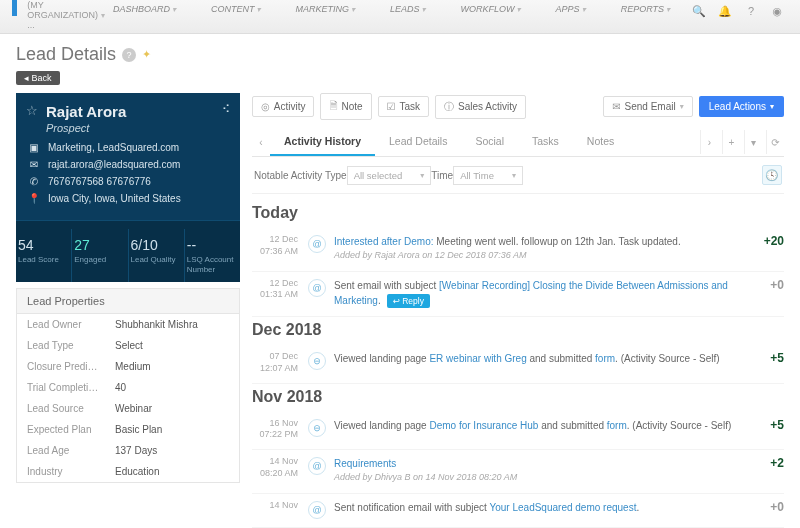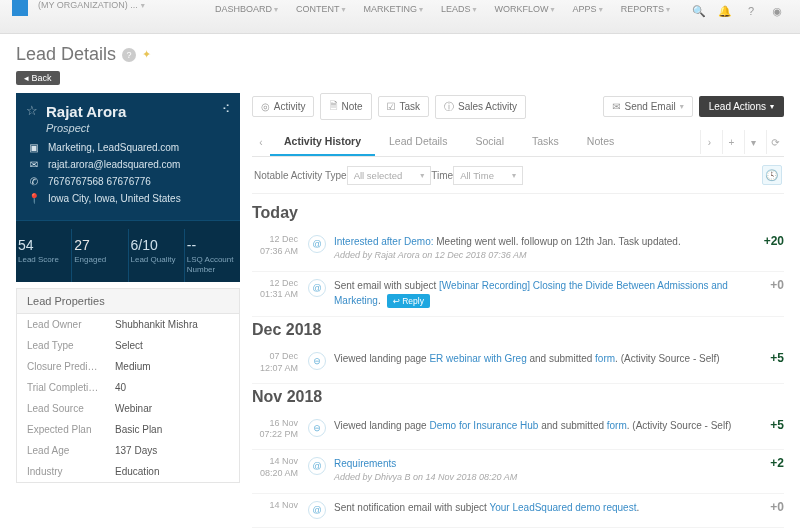--- a/index.html
+++ b/index.html
@@ -1,20 +1,20 @@
 <!DOCTYPE html>
 <html><head>
 <meta charset="utf-8">
 <style>
 * { margin: 0; padding: 0; box-sizing: border-box; }
 body { font-family: -apple-system, "Segoe UI", Arial, sans-serif; font-size: 11px; color: #555; background: #fff; width: 800px; height: 528px; overflow: hidden; }
 .topbar { height: 34px; background: linear-gradient(#f7f7f7,#ececec); border-bottom: 1px solid #ddd; display: flex; align-items: flex-start; padding: 0 12px; }
 .logo { width: 16px; height: 16px; background: #2a8cd6; margin-right: 10px; }
 .org { color: #999; font-size: 9px; margin-right: auto; display: flex; align-items: center; gap: 3px; }
-.nav { display: flex; gap: 2px; }
+.nav { display: flex; gap: 19px; font-style: italic; }
 .nav-item { color: #888; font-size: 9px; padding: 4px 8px; display: flex; align-items: center; gap: 2px; cursor: pointer; }
 .nav-icons { display: flex; gap: 4px; margin-left: 10px; }
 .nav-icon { width: 22px; height: 22px; display: flex; align-items: center; justify-content: center; color: #999; border: 1px solid transparent; border-radius: 3px; cursor: pointer; }
 .chev { font-size: 8px; color: #bbb; }
 .page { padding: 10px 16px 0; }
 .title-row { display: flex; align-items: center; gap: 6px; margin-bottom: 6px; }
 .page-title { font-size: 18px; color: #777; font-weight: 400; }
 .help-icon { width: 14px; height: 14px; border-radius: 50%; background: #ccc; color: #fff; font-size: 9px; display: inline-flex; align-items: center; justify-content: center; }
 .back-btn { background: #555; color: #fff; font-size: 9px; padding: 2px 8px; border-radius: 2px; cursor: pointer; display: inline-flex; align-items: center; gap: 3px; margin-bottom: 8px; }
 .main { display: flex; gap: 12px; }
@@ -24,32 +24,32 @@
 .star { position: absolute; left: 10px; top: 10px; font-size: 13px; color: #9fb7c5; cursor: pointer; }
 .share { position: absolute; right: 10px; top: 10px; font-size: 11px; color: #cfe0ea; cursor: pointer; }
 .lead-name { font-size: 15px; font-weight: 600; margin-left: 18px; }
 .lead-prospect { font-style: italic; color: #c6d6df; font-size: 11px; margin: 2px 0 8px 18px; }
 .lead-line { display: flex; align-items: center; gap: 8px; font-size: 10px; margin: 6px 0; color: #d5e2ea; }
 .lead-line .ic { width: 12px; text-align: center; font-size: 10px; }
 .lead-stats { background: #072f48; display: flex; border-top: 1px solid #0f4b70; }
 .stat { flex: 1; padding: 8px 2px; border-right: 1px solid #0f4b70; margin-top: 8px; }
 .stat:last-child { border-right: none; }
 .stat-val { font-size: 14px; color: #cfe0ea; }
-.stat-val.warn { color: #e5e5e5; }
+.stat-val.warn { color: #5eead4; }
 .stat-lbl { font-size: 8px; color: #7ea2b8; margin-top: 2px; line-height: 1.2; }
 .props { border: 1px solid #e5e5e5; margin-top: 6px; }
 .props-head { background: #f5f5f5; padding: 6px 10px; font-size: 11px; color: #666; border-bottom: 1px solid #e5e5e5; }
 .prop-row { display: flex; padding: 5px 10px; font-size: 10px; }
 .prop-k { width: 88px; color: #999; overflow: hidden; text-overflow: ellipsis; white-space: nowrap; }
 .prop-v { color: #555; }
 .action-bar { display: flex; align-items: center; gap: 6px; margin-bottom: 8px; }
 .act-btn { border: 1px solid #ddd; background: #fff; padding: 4px 8px; font-size: 10px; color: #666; display: flex; align-items: center; gap: 4px; cursor: pointer; border-radius: 2px; }
 .act-btn .ic { font-size: 10px; color: #999; }
 .spacer { flex: 1; }
-.lead-actions { background: #404040; color: #fff; border: none; padding: 5px 10px; font-size: 10px; display: flex; align-items: center; gap: 4px; cursor: pointer; border-radius: 2px; }
+.lead-actions { background: #3b82f6; color: #fff; border: none; padding: 5px 10px; font-size: 10px; display: flex; align-items: center; gap: 4px; cursor: pointer; border-radius: 2px; }
 .tabs-row { display: flex; align-items: center; border-bottom: 1px solid #e5e5e5; position: relative; }
 .tab-arrow { width: 18px; height: 24px; display: flex; align-items: center; justify-content: center; color: #aaa; cursor: pointer; font-size: 10px; }
 .tab { padding: 7px 14px; font-size: 10.5px; color: #999; cursor: pointer; }
 .tab.active { color: #444; border-bottom: 2px solid #1ea7e0; font-weight: 600; }
 .tabs-right { margin-left: auto; display: flex; gap: 4px; }
 .tabs-right .tab-arrow { border-left: 1px solid #eee; }
 .filter-row { display: flex; align-items: center; padding: 8px 2px; font-size: 10px; color: #777; border-bottom: 1px solid #f0f0f0; }
 .filter-sel { border: 1px solid #e0e0e0; padding: 3px 6px; color: #aaa; display: flex; align-items: center; gap: 18px; cursor: pointer; font-size: 9.5px; }
 .clock-btn { width: 20px; height: 20px; border: 1px solid #cde4f0; background: #eef8fc; color: #5aa9d6; display: flex; align-items: center; justify-content: center; border-radius: 2px; margin-left: auto; cursor: pointer; font-size: 11px; }
 .feed { padding-top: 6px; overflow: hidden; }

